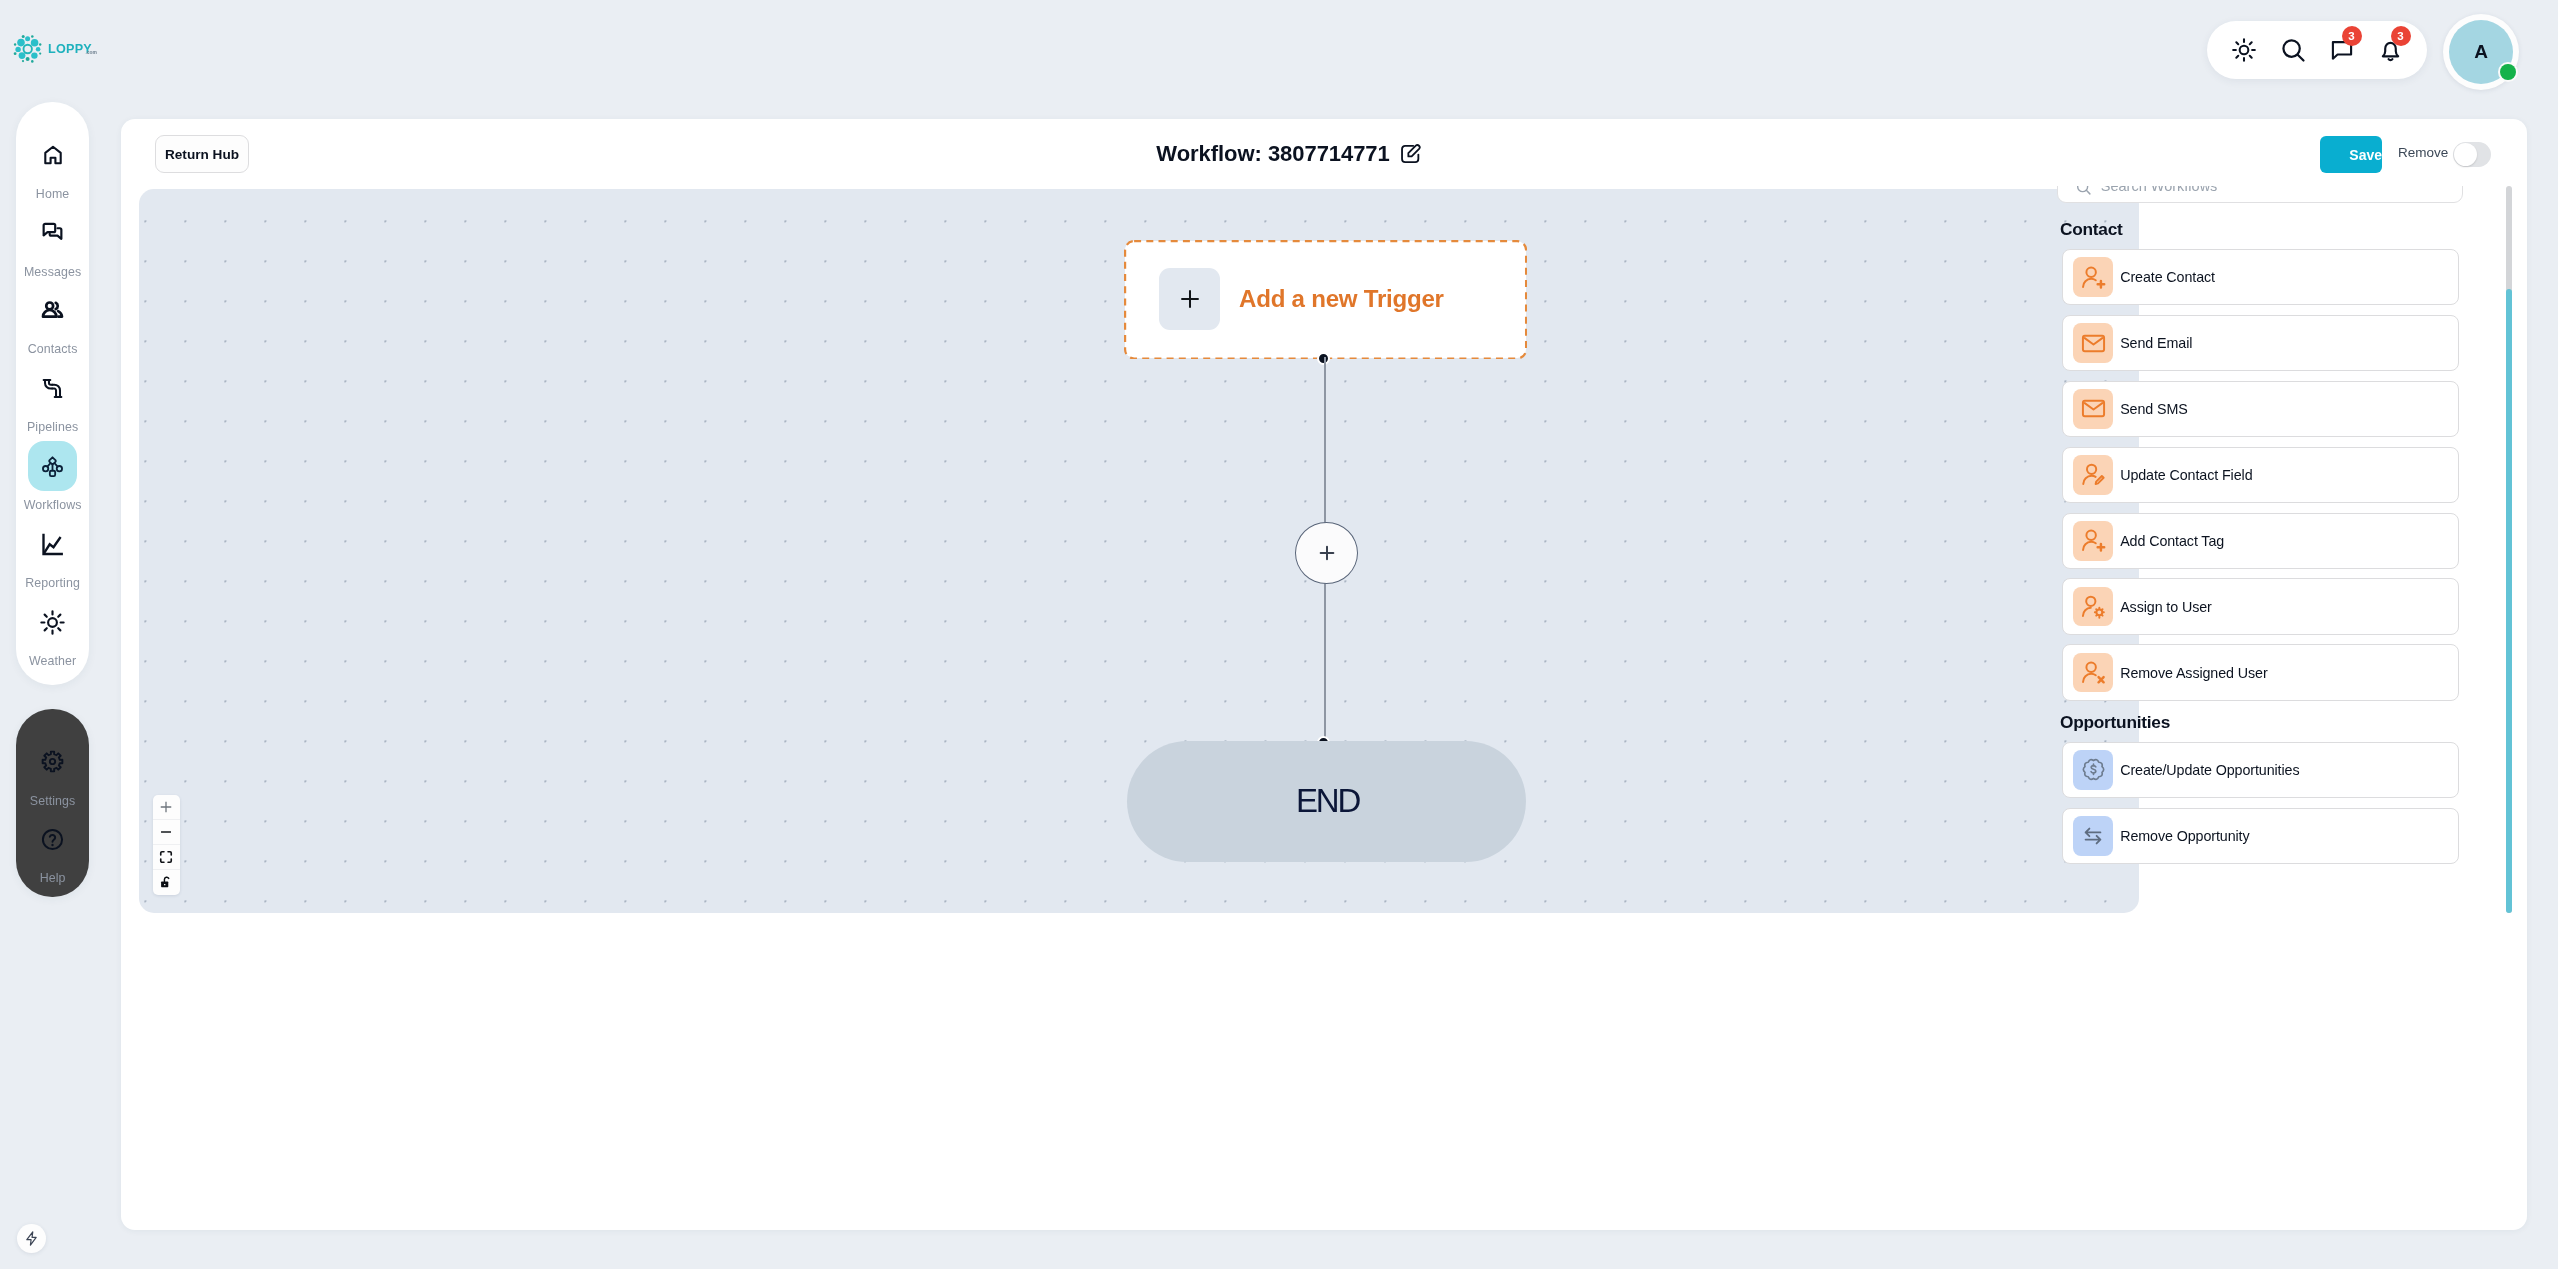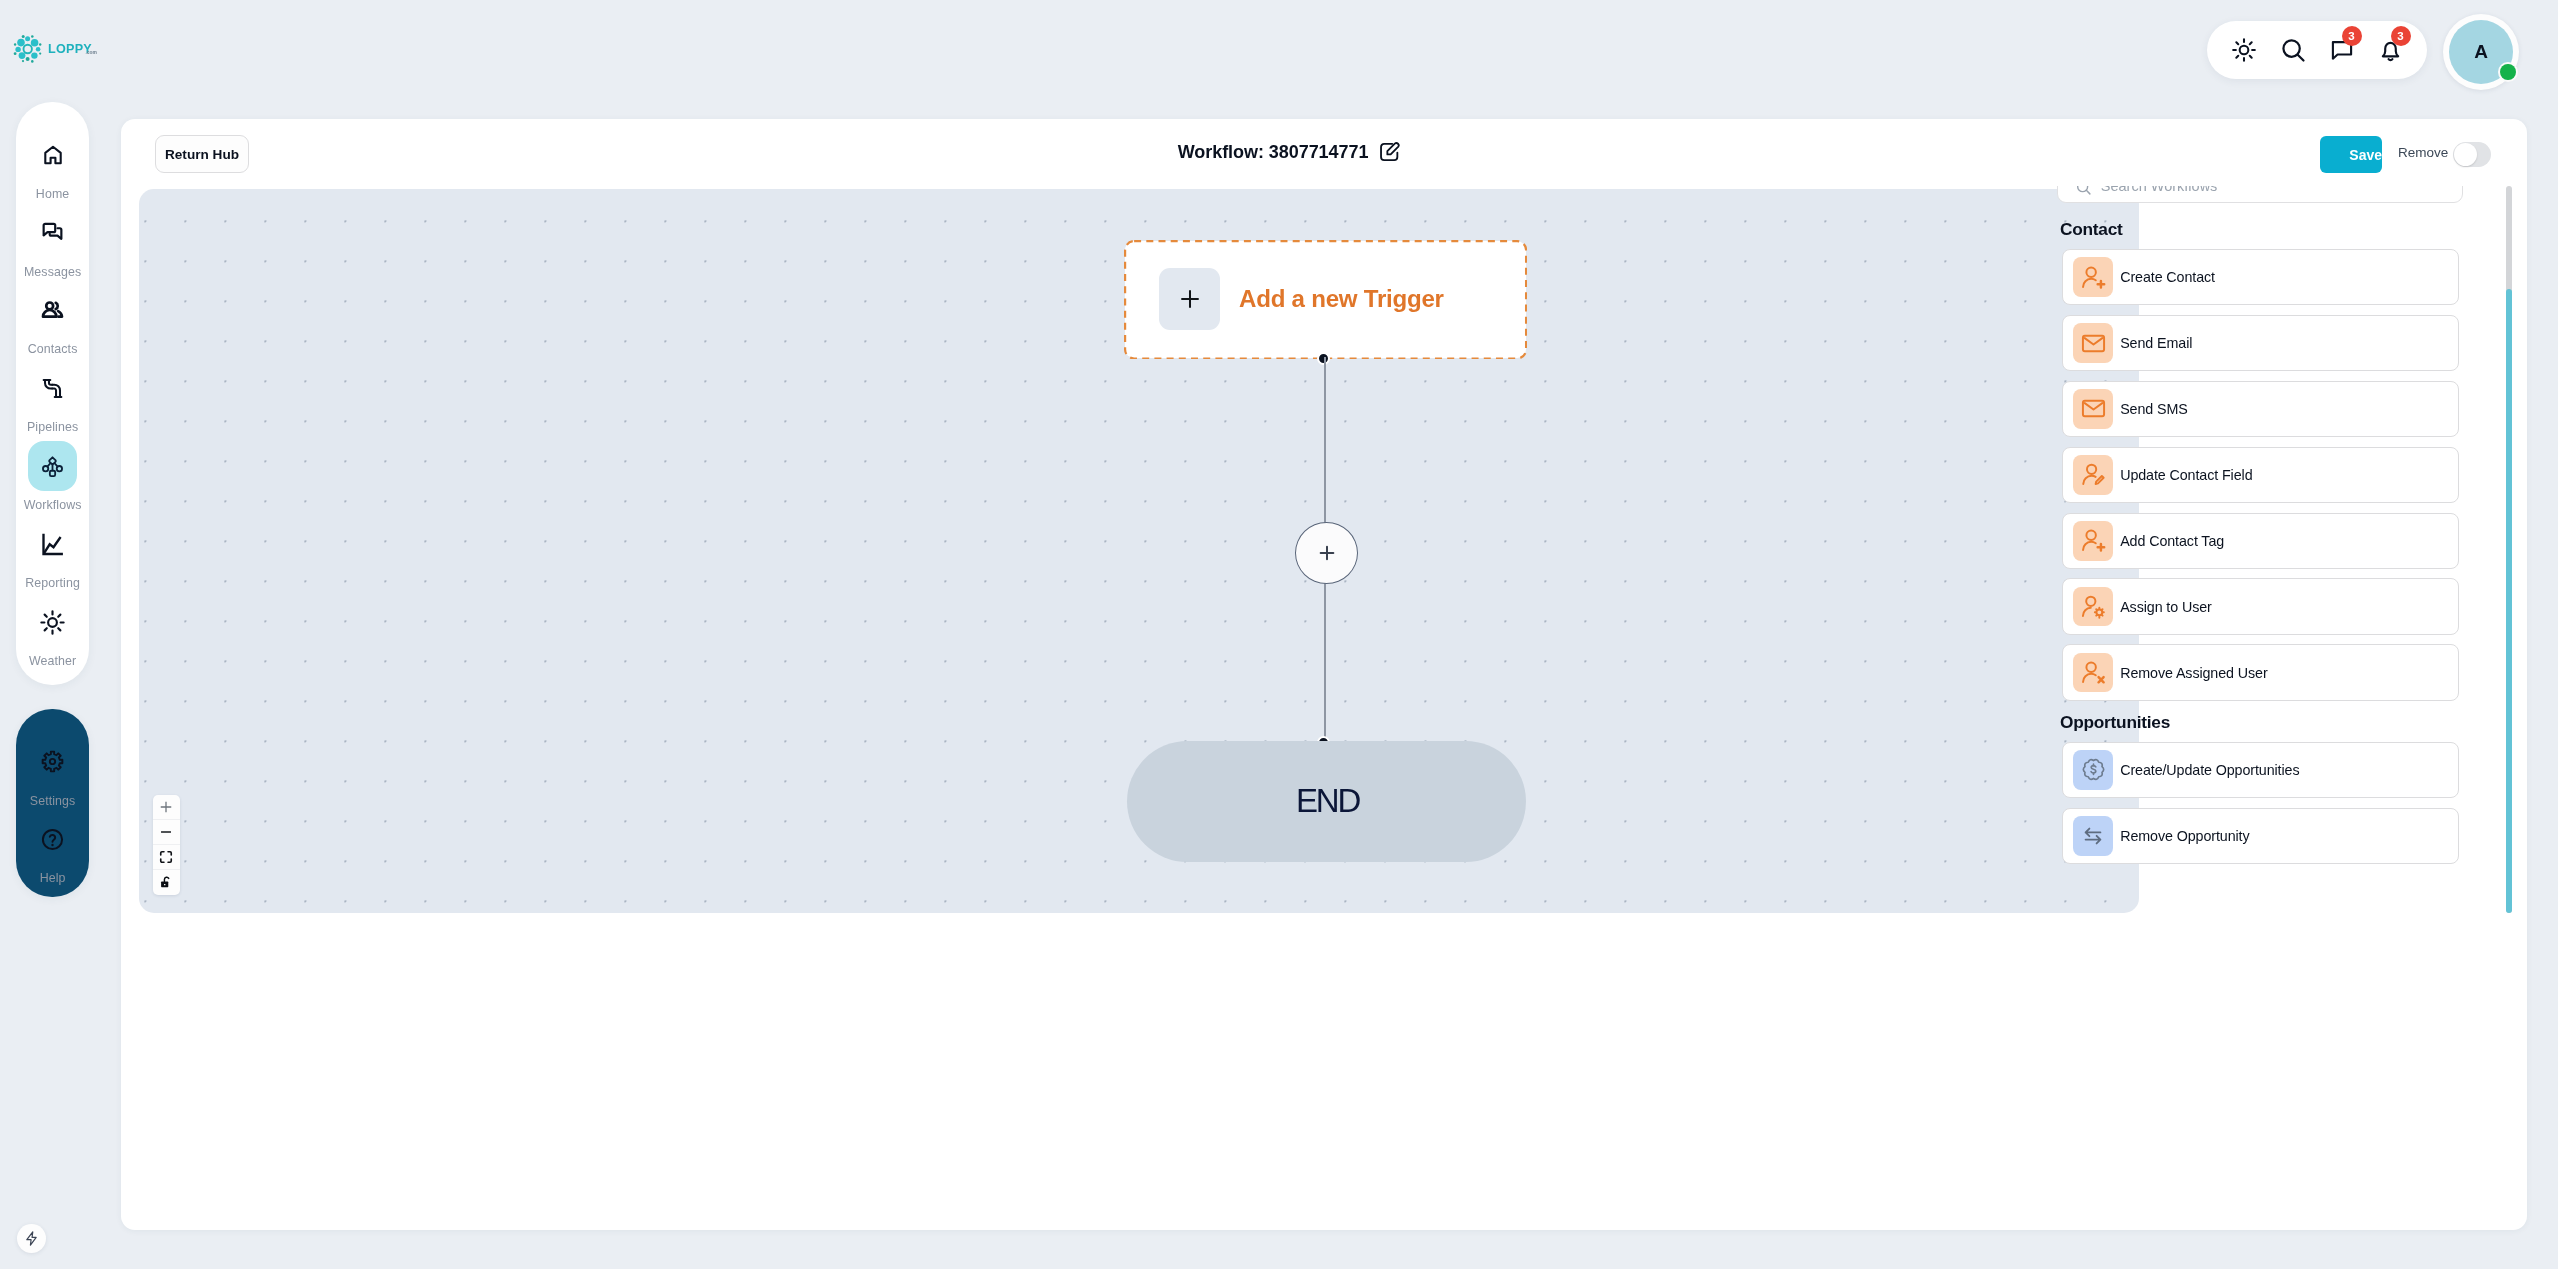--- a/index.html
+++ b/index.html
@@ -22,36 +22,36 @@
     font-size:19px;font-weight:700;color:#0b1220;position:relative;}
   .avatar .dot{position:absolute;left:51px;top:43.5px;width:16.1px;height:16.6px;border-radius:50%;background:#14b24a;box-shadow:0 0 0 2px #fafafa;}
 
   
   .side{position:absolute;left:16.3px;top:101.8px;width:72.6px;height:583.4px;background:#fff;border-radius:36px;padding:28px 0 0;
     display:flex;flex-direction:column;align-items:center;box-shadow:0 2px 10px rgba(40,60,90,.06);}
   .side-item{width:72.6px;height:77.9px;display:flex;flex-direction:column;align-items:center;justify-content:flex-start;cursor:pointer;}
   .side-ico{width:48.7px;height:49.9px;border-radius:16px;display:flex;align-items:center;justify-content:center;}
   .side-item.active .side-ico{background:#ade6ef;}
   .side-lab{font-size:12.4px;line-height:13px;color:#8b93a0;margin-top:8px;letter-spacing:.1px;}
-  .side2{position:absolute;left:16.3px;top:708.7px;width:72.6px;height:188px;background:#0c4a6e;border-radius:36px;padding:28px 0 0;
+  .side2{position:absolute;left:16.3px;top:708.7px;width:72.6px;height:188px;background:#404040;border-radius:36px;padding:28px 0 0;
     display:flex;flex-direction:column;align-items:center;box-shadow:0 2px 10px rgba(40,60,90,.06);}
 
   
   .bolt{position:absolute;left:17.1px;top:1223.9px;width:28.7px;height:28.8px;border-radius:50%;background:#fdfdfd;
     display:flex;align-items:center;justify-content:center;box-shadow:0 1px 4px rgba(40,60,90,.1);cursor:pointer;}
 
   
   .card{position:absolute;left:121px;top:119px;width:2406px;height:1111px;background:#fff;border-radius:14px;
     box-shadow:0 1px 6px rgba(40,60,90,.06);overflow:hidden;}
 
   .wf-head{position:absolute;left:0;top:0;width:100%;height:70px;}
   .btn-return{position:absolute;left:34px;top:16px;height:38px;width:94px;border:1px solid #dddddf;border-radius:9px;
     background:#fdfdfd;font-size:13.6px;font-weight:700;color:#0b1220;display:flex;align-items:center;justify-content:center;cursor:pointer;}
   .wf-title-wrap{position:absolute;left:0;top:22px;width:2336px;display:flex;align-items:center;justify-content:center;gap:9.5px;}
-  .wf-title{font-size:18px;font-weight:700;color:#0b1220;letter-spacing:-.05px;}
+  .wf-title{font-size:22px;font-weight:700;color:#0b1220;letter-spacing:-.05px;}
   .btn-save{position:absolute;left:2199px;top:17px;width:62px;height:37px;background:#09aed0;border:none;border-radius:6px;
     color:#fff;font-size:14px;font-weight:700;display:flex;align-items:center;justify-content:flex-end;cursor:pointer;}
   .publish-lab{position:absolute;left:2277px;top:26px;font-size:13.5px;color:#3c4857;}
   .toggle{position:absolute;left:2332px;top:23px;width:38px;height:25px;border-radius:13px;background:#e1e3e6;cursor:pointer;}
   .toggle .knob{position:absolute;left:1px;top:1px;width:23px;height:23px;border-radius:50%;background:#fff;box-shadow:0 1px 2px rgba(0,0,0,.14);}
 
   
   .canvas{position:absolute;left:18px;top:70px;width:2000px;height:724px;border-radius:15px;
     background-color:#e2e8f0;
     background-image:radial-gradient(circle at 0.75px 0.75px, #97a3b4 0.85px, transparent 1px);

